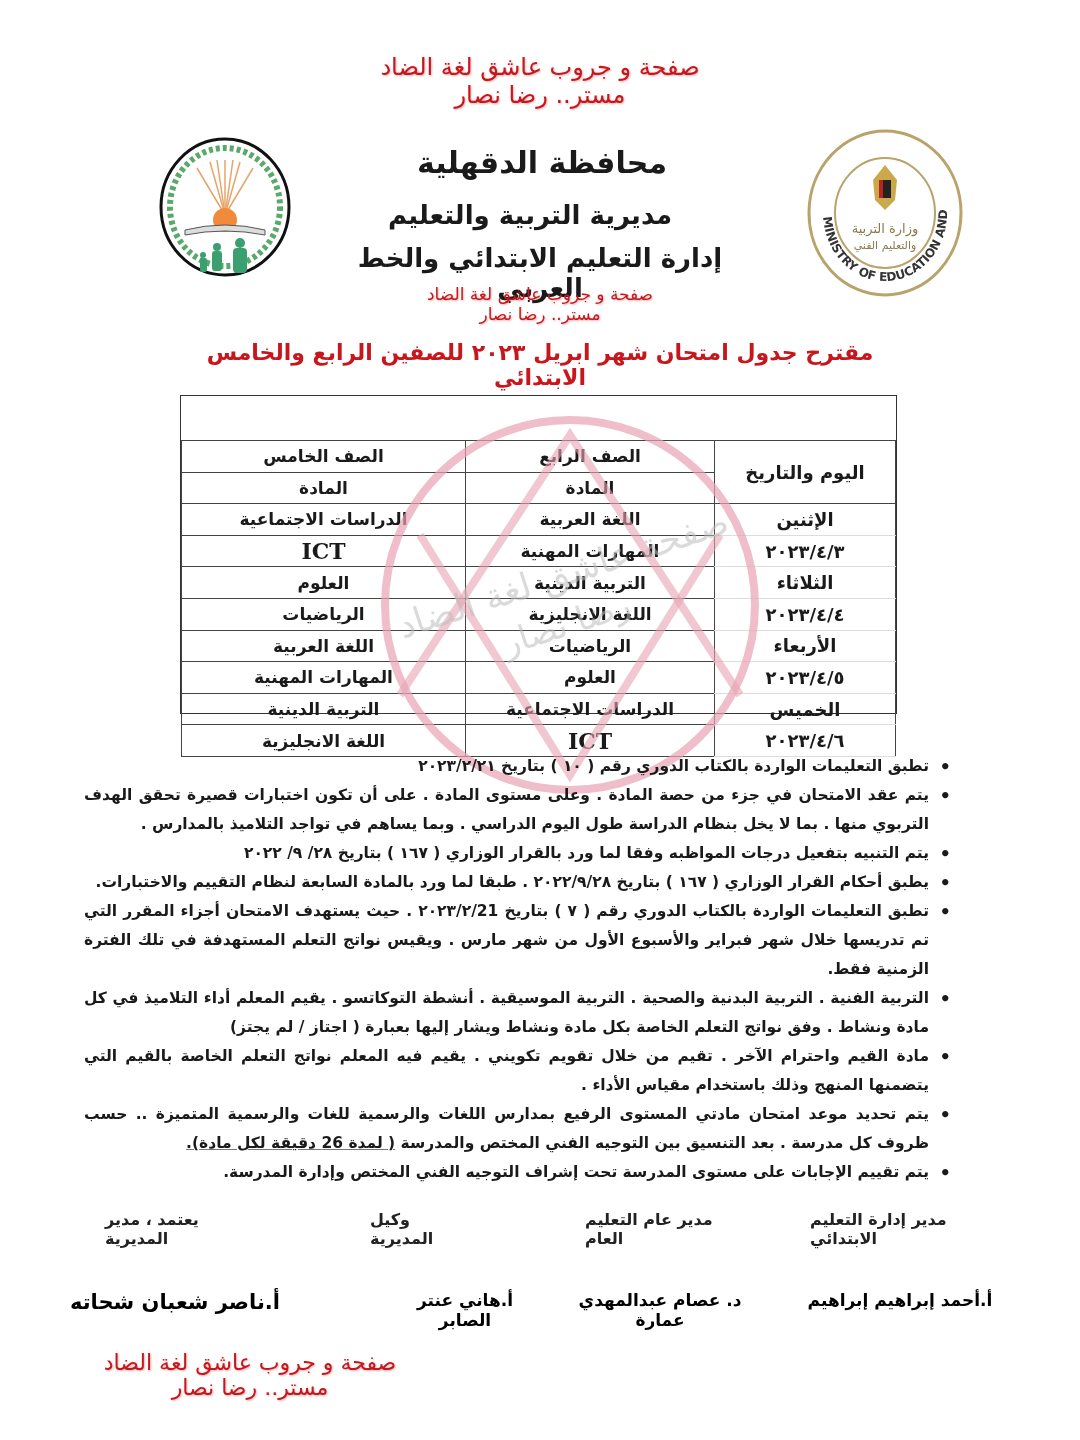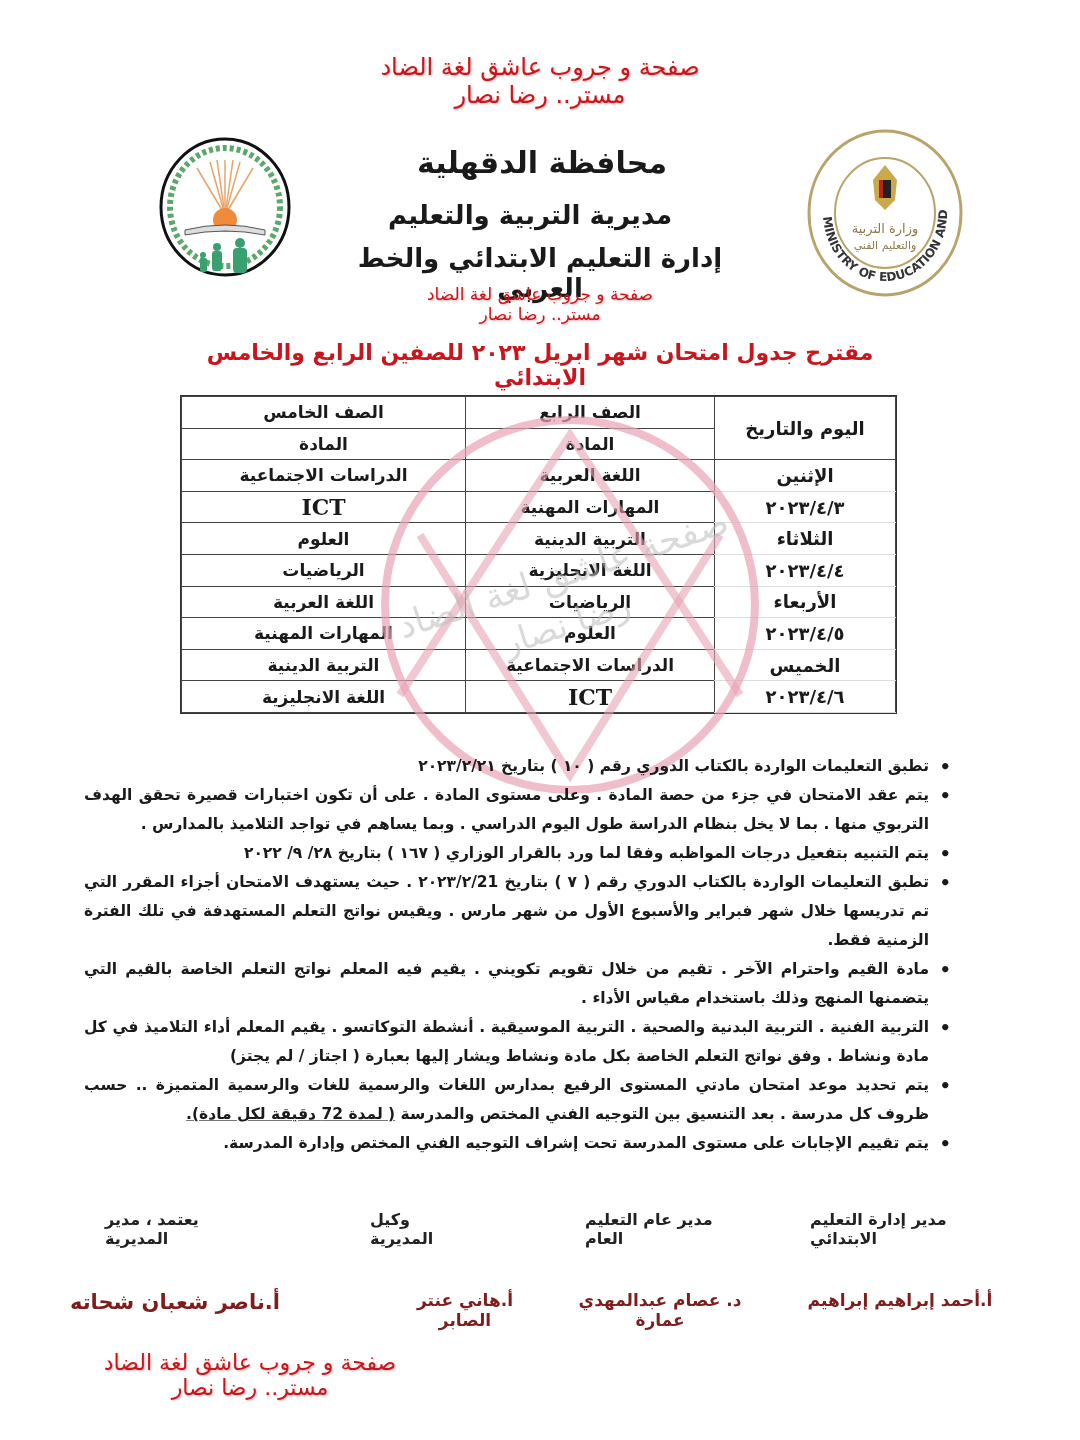--- a/index.html
+++ b/index.html
@@ -29,41 +29,41 @@
 
   #doc-title { left: 190px; top: 340px; width: 700px; text-align: center; direction: rtl;
     color: #c8161d; font-weight: bold; font-size: 22px; }
 
   
   #logo-left { left: 155px; top: 135px; width: 140px; height: 145px; }
   #logo-right { left: 805px; top: 125px; width: 160px; height: 175px; }
 
   
   #schedule { left: 180px; top: 395px; width: 715px; height: 317px; border: 1.5px solid #333; direction: rtl; }
-  #schedule table { border-collapse: collapse; width: 100%; height: 100%; }
+  #schedule table { border-collapse: collapse; width: 100%; height: 100%; margin-top: 44px; }
   #schedule td { border: 1.5px solid #444; text-align: center; font-weight: bold; font-size: 17px; padding: 0; height: 27px; color: #1a1a1a; }
   #schedule td.day { width: 180px; font-size: 18px; border-bottom-color: #ddd; }
   #schedule td.day.first { border-bottom-color: #444; }
   #schedule td.day.date { border-top-color: #fff; font-weight: bold; }
   #schedule td.col4 { width: 248px; }
   #schedule td.ict { font-family: "DejaVu Serif", serif; font-size: 22px; }
 
   
   #stamp { left: 360px; top: 395px; width: 420px; height: 420px; pointer-events: none; }
 
   
   #notes { left: 70px; top: 738px; width: 895px; direction: rtl; font-size: 15.5px; line-height: 29px; font-weight: bold; color: #1a1a1a; }
   #notes ul { margin: 14px; padding: 0 22px 0 0; list-style: none; }
   #notes li { position: relative; text-align: justify; }
   #notes li::before { content: "•"; position: absolute; right: -22px; top: 0; font-size: 18px; }
   .underline { text-decoration: underline; text-decoration-color: #777; }
 
   
   .sig-role { top: 1210px; font-size: 16px; font-weight: bold; color: #222; direction: rtl; text-align: left; }
-  .sig-name { top: 1290px; font-size: 17px; font-weight: bold; color: #7f1d1d; direction: rtl; text-align: center; }
+  .sig-name { top: 1290px; font-size: 17px; font-weight: bold; color: #000000; direction: rtl; text-align: center; }
   #role-1 { left: 810px; width: 190px; }
   #role-2 { left: 585px; width: 160px; }
   #role-3 { left: 370px; width: 100px; }
   #role-4 { left: 105px; width: 145px; }
   #name-1 { left: 800px; width: 200px; }
   #name-2 { left: 560px; width: 200px; }
   #name-3 { left: 390px; width: 150px; }
   #name-4 { left: 60px; width: 230px; font-size: 21px; }
 </style>
 </head>
@@ -191,24 +191,25 @@
     <text x="210" y="190" text-anchor="middle" font-size="36" fill="#bdbdbd" opacity="0.55" transform="rotate(-18 210 200)" font-family="DejaVu Sans, sans-serif">صفحة عاشق لغة الضاد</text>
     <text x="210" y="240" text-anchor="middle" font-size="34" fill="#bdbdbd" opacity="0.55" transform="rotate(-18 210 240)" font-family="DejaVu Sans, sans-serif">رضا نصار</text>
   </svg>
 </div>
 
 <div id="notes" class="abs">
   <ul>
     <li>تطبق التعليمات الواردة بالكتاب الدوري رقم ( ١٠ ) بتاريخ ٢٠٢٣/٢/٢١</li>
     <li>يتم عقد الامتحان في جزء من حصة المادة . وعلى مستوى المادة . على أن تكون اختبارات قصيرة تحقق الهدف التربوي منها . بما لا يخل بنظام الدراسة طول اليوم الدراسي . وبما يساهم في تواجد التلاميذ بالمدارس .</li>
     <li>يتم التنبيه بتفعيل درجات المواظبه وفقا لما ورد بالقرار الوزاري ( ١٦٧ ) بتاريخ ٢٨/ ٩/ ٢٠٢٢</li>
+    <li>يطبق أحكام القرار الوزاري ( ١٦٧ ) بتاريخ ٢٠٢٢/٩/٢٨ . طبقا لما ورد بالمادة السابعة لنظام التقييم والاختبارات.</li>
     <li>تطبق التعليمات الواردة بالكتاب الدوري رقم ( ٧ ) بتاريخ ٢٠٢٣/٢/21 . حيث يستهدف الامتحان أجزاء المقرر التي تم تدريسها خلال شهر فبراير والأسبوع الأول من شهر مارس . ويقيس نواتج التعلم المستهدفة في تلك الفترة الزمنية فقط.</li>
+    <li>التربية الفنية . التربية البدنية والصحية . التربية الموسيقية . أنشطة التوكاتسو . يقيم المعلم أداء التلاميذ في كل مادة ونشاط . وفق نواتج التعلم الخاصة بكل مادة ونشاط ويشار إليها بعبارة ( اجتاز / لم يجتز)</li>
     <li>مادة القيم واحترام الآخر . تقيم من خلال تقويم تكويني . يقيم فيه المعلم نواتج التعلم الخاصة بالقيم التي يتضمنها المنهج وذلك باستخدام مقياس الأداء .</li>
-    <li>التربية الفنية . التربية البدنية والصحية . التربية الموسيقية . أنشطة التوكاتسو . يقيم المعلم أداء التلاميذ في كل مادة ونشاط . وفق نواتج التعلم الخاصة بكل مادة ونشاط ويشار إليها بعبارة ( اجتاز / لم يجتز)</li>
-    <li><span>يتم تحديد موعد امتحان مادتي المستوى الرفيع بمدارس اللغات والرسمية للغات والرسمية المتميزة .. حسب ظروف كل مدرسة . بعد التنسيق بين التوجيه الفني المختص والمدرسة </span><span class="underline">( لمدة 72 دقيقة لكل مادة).</span></li>
+    <li><span>يتم تحديد موعد امتحان مادتي المستوى الرفيع بمدارس اللغات والرسمية للغات والرسمية المتميزة .. حسب ظروف كل مدرسة . بعد التنسيق بين التوجيه الفني المختص والمدرسة </span><span class="underline">( لمدة 26 دقيقة لكل مادة).</span></li>
     <li>يتم تقييم الإجابات على مستوى المدرسة تحت إشراف التوجيه الفني المختص وإدارة المدرسة.</li>
   </ul>
 </div>
 
 <div id="role-1" class="abs sig-role">مدير إدارة التعليم الابتدائي</div>
 <div id="role-2" class="abs sig-role">مدير عام التعليم العام</div>
 <div id="role-3" class="abs sig-role">وكيل المديرية</div>
 <div id="role-4" class="abs sig-role">يعتمد ، مدير المديرية</div>
 <div id="name-1" class="abs sig-name">أ.أحمد إبراهيم إبراهيم</div>
 <div id="name-2" class="abs sig-name">د. عصام عبدالمهدي عمارة</div>

